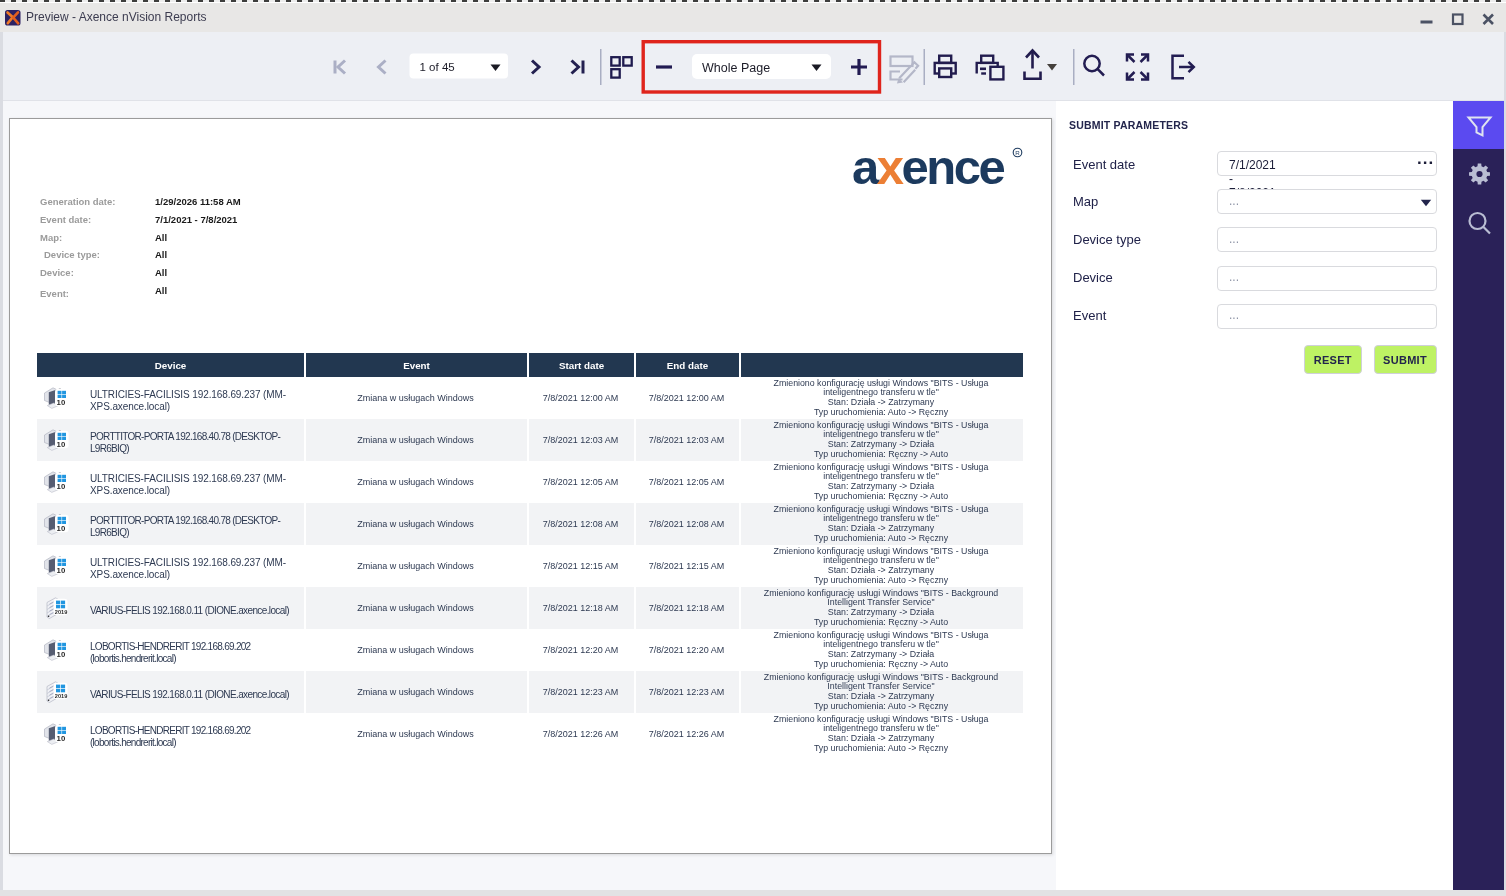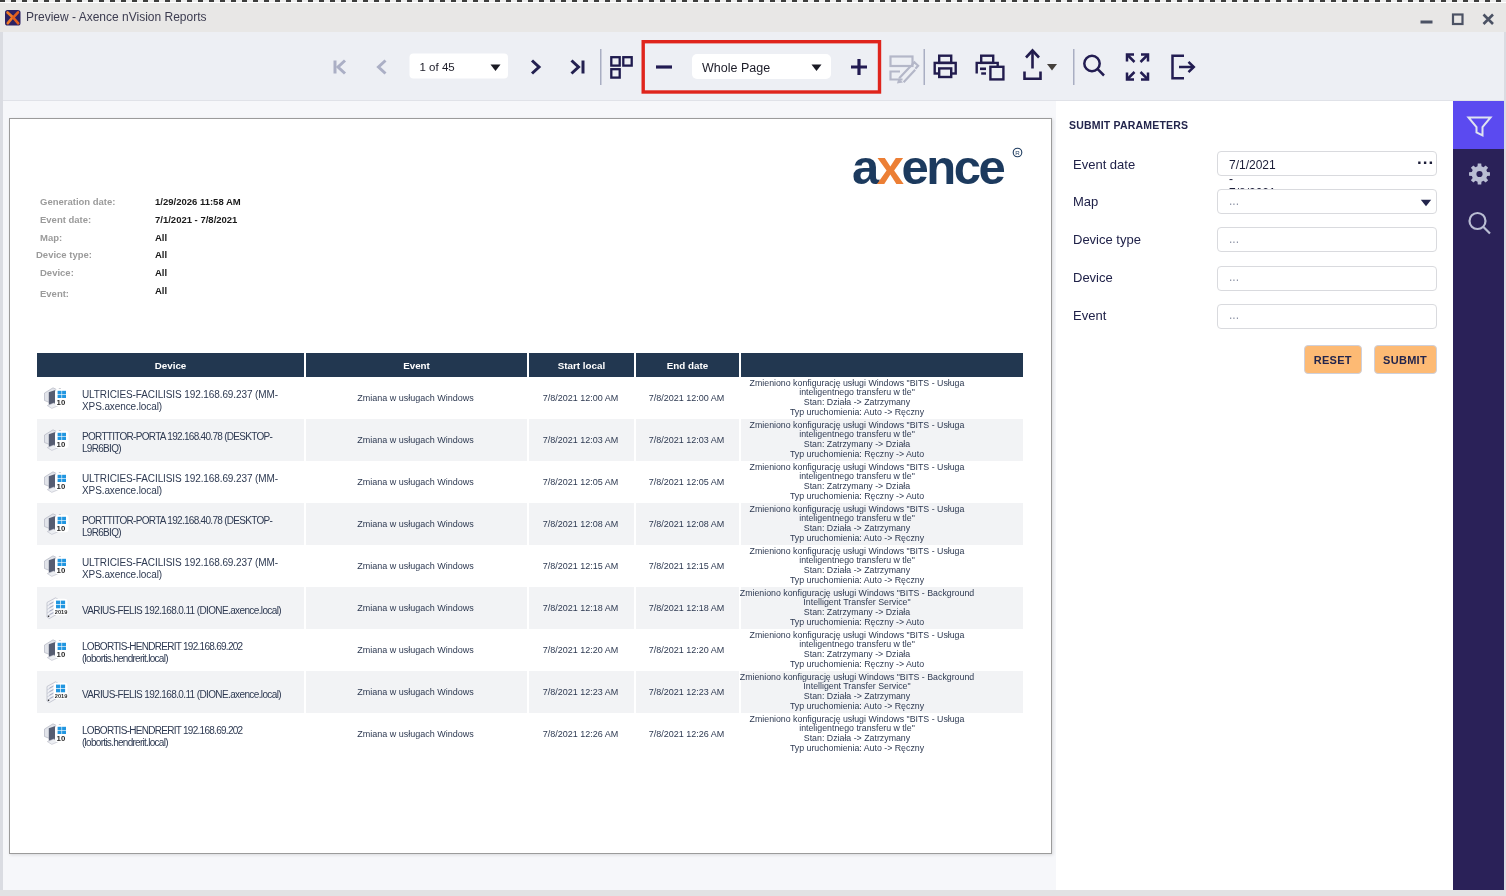--- a/index.html
+++ b/index.html
@@ -28,27 +28,27 @@
 
 #thead { left:37px; top:353px; width:986px; height:24px; background:#223750; }
 .th { position:absolute; top:0; height:24px; color:#fff; font-weight:bold; font-size:9.8px; display:flex; align-items:center; justify-content:center; }
 .row { position:absolute; left:37px; width:986px; height:42px; }
 .row.g { background:#f2f3f5; }
 .cell { position:absolute; top:0; height:42px; display:flex; align-items:center; justify-content:center; text-align:center; }
 .cdev { left:0; width:267px; justify-content:flex-start; text-align:left; }
 .cevt { left:267px; width:223px; font-size:9px; color:#2e3a52; }
 .cst  { left:490px; width:107px; font-size:9px; color:#2e3a52; }
 .cen  { left:597px; width:105px; font-size:9px; color:#2e3a52; }
-.cde  { left:678px; width:284px; font-size:8.8px; color:#2e3a52; line-height:9.7px; }
-.devtxt { font-size:10px; color:#2e3a52; line-height:12px; margin-left:12px; white-space:nowrap; position:relative; top:2.5px; }
+.cde  { left:702px; width:284px; font-size:8.8px; color:#2e3a52; line-height:9.7px; }
+.devtxt { font-size:10px; color:#2e3a52; line-height:12px; margin-left:20px; white-space:nowrap; position:relative; top:2.5px; }
 .colsep { position:absolute; top:0; width:2px; height:42px; background:#fff; }
 
 .flabel { position:absolute; left:1073px; font-size:13px; color:#202249; }
 .finput { position:absolute; left:1217px; width:220px; height:25px; background:#fff; border:1px solid #d9dade; border-radius:4px; font-size:13px; }
-.btn { position:absolute; top:345px; height:29px; background:#fdba74; border:1px solid #cfd0da; border-radius:4px;
+.btn { position:absolute; top:345px; height:29px; background:#bef264; border:1px solid #cfd0da; border-radius:4px;
   font-size:11px; font-weight:bold; color:#23254c; display:flex; align-items:center; justify-content:center; letter-spacing:0.3px; }
 </style>
 </head>
 <body>
 <div id="stage">
   <div class="abs" id="topdash"></div>
   <div class="abs" id="titlebar"></div>
 
   <div class="abs" id="apptitle">Preview - Axence nVision Reports</div>
   <div class="abs" id="toolbar"></div>
@@ -145,21 +145,21 @@
     <text x="12" y="54" font-size="49" font-weight="bold" letter-spacing="-2.5" fill="#1c3a5e" font-family="Liberation Sans">a<tspan fill="#ec7f35">x</tspan>ence</text>
     <circle cx="177.5" cy="22.5" r="4.3" fill="none" stroke="#1c3a5e" stroke-width="1.1"></circle>
     <text x="175.3" y="25.2" font-size="6.2" fill="#1c3a5e">R</text>
   </svg>
   <div class="abs lbl" style="left:40px;top:196px">Generation date:</div>
   <div class="abs val" style="left:155px;top:196px">1/29/2026 11:58 AM</div>
   <div class="abs lbl" style="left:40px;top:213.8px">Event date:</div>
   <div class="abs val" style="left:155px;top:213.8px">7/1/2021 - 7/8/2021</div>
   <div class="abs lbl" style="left:40px;top:231.6px">Map:</div>
   <div class="abs val" style="left:155px;top:231.6px">All</div>
-  <div class="abs lbl" style="left:36px;top:249.4px">Device type:</div>
+  <div class="abs lbl" style="left:44px;top:249.4px">Device type:</div>
   <div class="abs val" style="left:155px;top:249.4px">All</div>
   <div class="abs lbl" style="left:40px;top:267.2px">Device:</div>
   <div class="abs val" style="left:155px;top:267.2px">All</div>
   <div class="abs lbl" style="left:40px;top:288px">Event:</div>
   <div class="abs val" style="left:155px;top:285px">All</div>
   <svg width="0" height="0" style="position:absolute">
     <defs>
       <g id="ic-comp">
         <path d="M1.5 8 L10 2.8 L14.5 5 L14.5 12.5 L6.5 17.5 L1.5 15.5 Z" fill="#e2e4ea" stroke="#a8abb8" stroke-width="0.6"></path>
         <path d="M5.8 7.3 L17.5 3.2 L17.5 15.8 L5.8 20 Z" fill="#565d72"></path>
@@ -182,21 +182,21 @@
         <rect x="17.9" y="5.6" width="4.2" height="3.5" fill="#2196e0"></rect>
         <rect x="13" y="9.8" width="4.2" height="3.5" fill="#2196e0"></rect>
         <rect x="17.9" y="9.8" width="4.2" height="3.5" fill="#2196e0"></rect>
         <text x="11.8" y="18.6" font-size="5.6" font-weight="bold" fill="#2b2b2b" font-family="Liberation Sans">2019</text>
       </g>
     </defs>
   </svg>
   <div class="abs" id="thead">
     <div class="th" style="left:0;width:267px">Device</div>
     <div class="th" style="left:269px;width:221px">Event</div>
-    <div class="th" style="left:492px;width:105px">Start local</div>
+    <div class="th" style="left:492px;width:105px">Start date</div>
     <div class="th" style="left:599px;width:103px">End date</div>
     <div style="position:absolute;left:267px;top:0;width:2px;height:24px;background:#fff"></div>
     <div style="position:absolute;left:490px;top:0;width:2px;height:24px;background:#fff"></div>
     <div style="position:absolute;left:597px;top:0;width:2px;height:24px;background:#fff"></div>
     <div style="position:absolute;left:702px;top:0;width:2px;height:24px;background:#fff"></div>
   </div>
   <div class="row" style="top:377px">
     <div class="cell cdev">
         <svg width="27" height="27" viewBox="0 0 27 27" style="margin-left:6px;flex:none">
           <use href="#ic-comp"></use>

